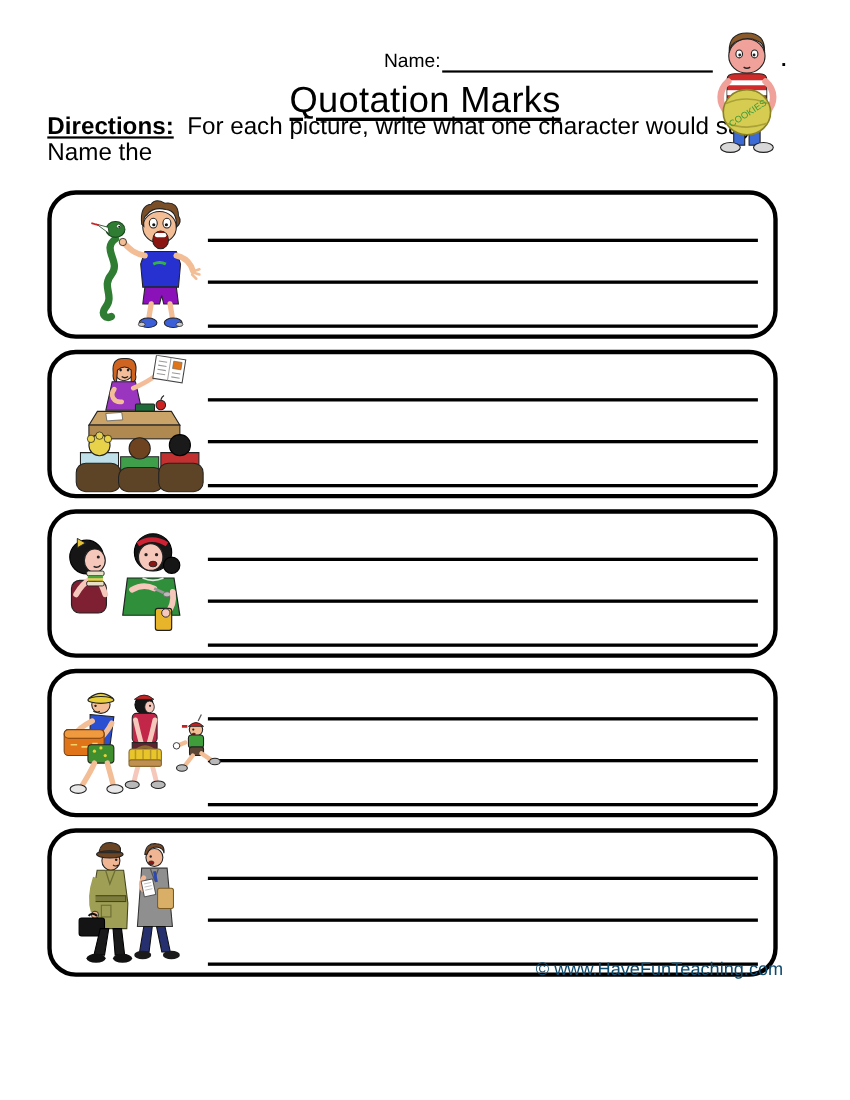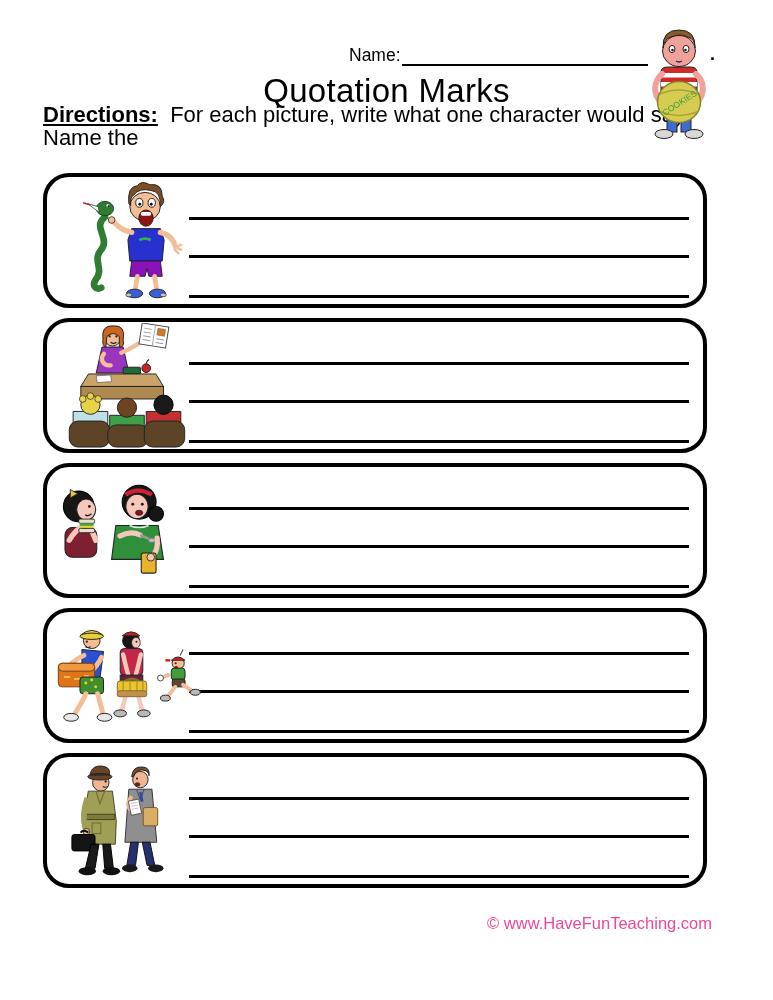--- a/index.html
+++ b/index.html
@@ -15,35 +15,35 @@
     margin: 0 auto;
   }
   
   .name-label { position: absolute; left: 349px; top: 45px; font-size: 17.5px; }
   .name-line  { position: absolute; left: 402px; top: 42px; width: 246px; height: 24px;
                 border-bottom: 2.5px solid #000; }
   .after-period { position: absolute; left: 710px; top: 44px; font-size: 18px; font-weight: bold; }
   .boy-cookies { position: absolute; left: 643px; top: 26px; width: 72px; height: 115px; }
   .title-wrap { position: absolute; top: 72px; left: 0; width: 100%; text-align: center; }
   .title { display: inline-block; font-size: 33px; letter-spacing: 0.3px;
-           text-decoration-thickness: 2.5px; text-underline-offset: 5px; }
+           text-decoration: underline; text-decoration-thickness: 2.5px; text-underline-offset: 5px; }
   
   .directions { position: absolute; left: 43px; top: 104px; width: 695px;
                 font-size: 22px; line-height: 22.5px; }
   .directions .dir-label { font-weight: bold; text-decoration: underline; }
   .pre { white-space: pre-wrap; }
   
   .panels { position: absolute; left: 43px; top: 173px; }
   .panel { position: relative; width: 664px; height: 135px; background: #fff;
            border: 4px solid #000; border-radius: 26px; margin-bottom: 10px; }
   .wline { position: absolute; left: 142px; width: 500px; height: 3px; background: #000; }
   .wline.l1 { top: 40px; } .wline.l2 { top: 78px; } .wline.l3 { top: 118px; }
   .illus { position: absolute; z-index: 2; }
   
-  .footer { position: absolute; top: 914px; right: 61px; font-size: 16.5px; color: #ec4899; }
+  .footer { position: absolute; top: 872px; right: 61px; font-size: 16.5px; color: #0c4a6e; }
 </style>
 </head>
 <body>
 
 <div class="page">
 
   <span class="name-label">Name:</span>
   <div class="name-line"></div>
   <span class="after-period">.</span>
 

